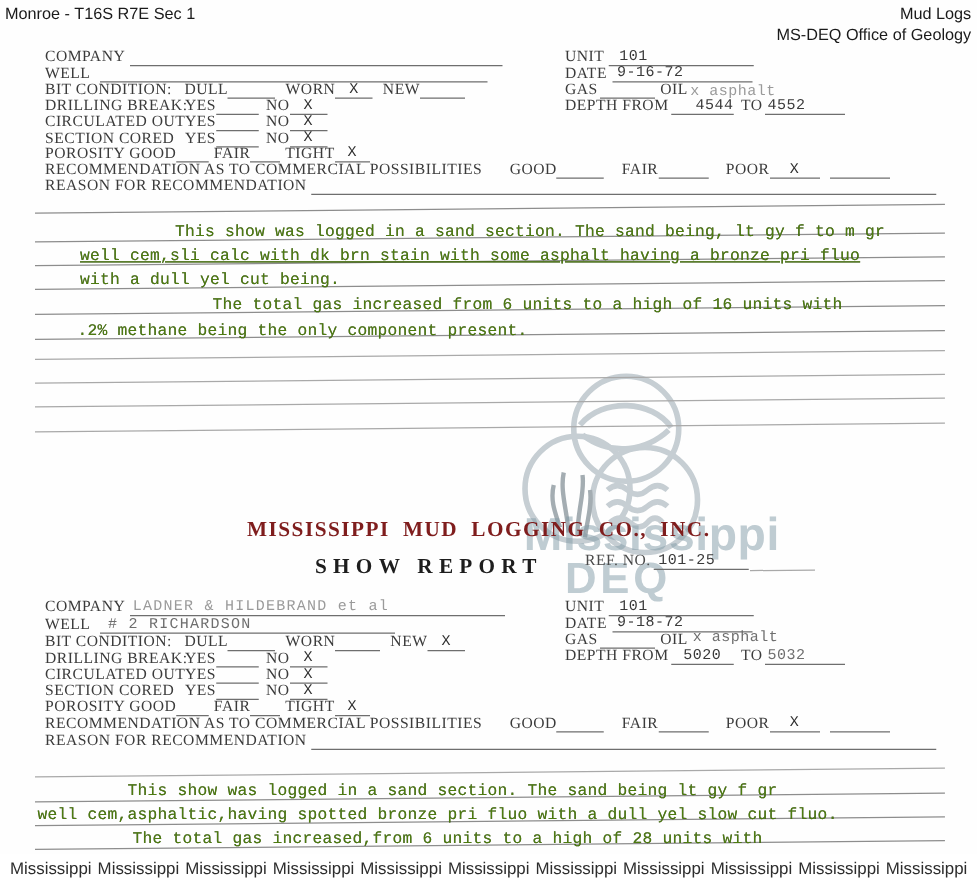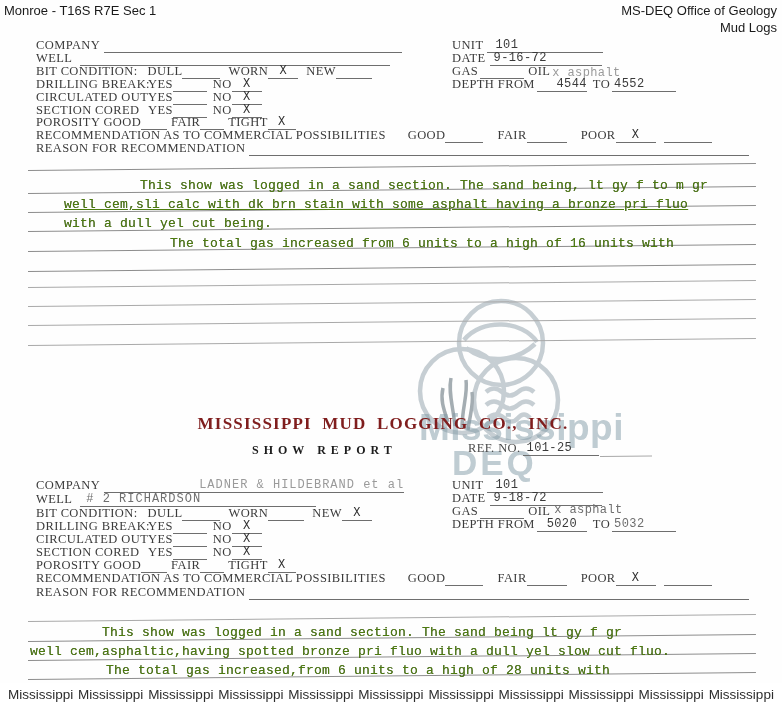--- a/index.html
+++ b/index.html
@@ -19,21 +19,21 @@
   .rule{position:absolute;height:0;border-top:1px solid #8d8d8d;transform:rotate(-0.55deg);
         transform-origin:left center;}
   .rule.lt{border-top-color:#a9a9a9;}
   .narr{position:absolute;font-family:"Liberation Mono",monospace;font-size:13px;color:#4d7c0f;
         white-space:nowrap;letter-spacing:.2px;text-shadow:0 0 .4px rgba(0,0,0,.6);}
   
   .lhTitle{position:absolute;left:183px;top:414px;width:400px;text-align:center;
            font-family:"Liberation Serif",serif;font-weight:bold;font-size:17px;
            letter-spacing:1.2px;word-spacing:5px;color:#7f1d1d;}
   .lhSub{position:absolute;left:252px;top:443px;font-family:"Liberation Serif",serif;
-         font-weight:bold;font-size:12px;letter-spacing:5px;color:#1d1d1d;}
+         font-weight:bold;font-size:17px;letter-spacing:5px;color:#1d1d1d;}
   .refrow{position:absolute;left:468px;top:441px;display:flex;align-items:flex-end;
           font-family:"Liberation Serif",serif;font-size:12.5px;color:#4a4a4a;letter-spacing:.4px;}
   
   .wm{position:absolute;color:rgba(128,153,166,.5);font-weight:bold;font-family:"Liberation Sans",sans-serif;}
   #wmWord{left:419px;top:407px;font-size:37px;letter-spacing:0.5px;}
   #wmDeq{left:452px;top:443px;font-size:35px;letter-spacing:3px;}
   
   #footerStrip{position:absolute;left:0;right:0;bottom:0;height:22px;background:#ffffff;
                display:flex;justify-content:space-between;align-items:center;padding:0 8px;
                font-size:13.5px;color:#2d2d2d;}
@@ -42,22 +42,22 @@
 </style>
 </head>
 <body>
 
 <div id="page">
 
   <div class="hdrL">
     <div>Monroe - T16S R7E Sec 1</div>
   </div>
   <div class="hdrR">
+    <div>Mud Logs</div>
     <div>MS-DEQ Office of Geology</div>
-    <div>Mud Logs</div>
   </div>
 
   <svg viewBox="0 0 230 210" style="position:absolute;left:398px;top:288px;width:230px;height:210px;">
     <g fill="none" stroke="#c6ced3" stroke-width="4.5">
       <circle cx="103" cy="55" r="42"></circle>
       <circle cx="64" cy="103" r="42"></circle>
       <circle cx="118" cy="112" r="42"></circle>
       <path d="M66 52 C84 30 124 32 139 54"></path>
       <path d="M68 60 C92 78 120 72 137 56"></path>
       <path d="M88 104 q8 -7 16 0 t16 0 t16 0"></path>
@@ -158,37 +158,38 @@
 
   <div class="rule" style="left:28px;top:170px;width:728px;"></div>
   <div class="narr z2" style="left:140px;top:178px;">This show was logged in a sand section. The sand being, lt gy f to m gr</div>
   <div class="rule" style="left:28px;top:193px;width:728px;"></div>
   <div class="narr z2" style="left:64px;top:197px;text-decoration:underline;">well cem,sli calc with dk brn stain with some asphalt  having a bronze pri fluo</div>
   <div class="rule" style="left:28px;top:212px;width:728px;"></div>
   <div class="narr z2" style="left:64px;top:216px;">with a dull yel cut being.</div>
   <div class="rule" style="left:28px;top:231px;width:728px;"></div>
   <div class="narr z2" style="left:170px;top:236px;">The total gas increased from 6 units to a high of 16 units with</div>
   <div class="rule" style="left:28px;top:251px;width:728px;"></div>
+  <div class="narr z2" style="left:62px;top:257px;">.2% methane being the only component present.</div>
   <div class="rule" style="left:28px;top:271px;width:728px;"></div>
   <div class="rule lt" style="left:28px;top:287px;width:728px;"></div>
   <div class="rule lt" style="left:28px;top:306px;width:728px;"></div>
   <div class="rule lt" style="left:28px;top:325px;width:728px;"></div>
   <div class="rule lt" style="left:28px;top:345px;width:728px;"></div>
 
   <div class="lhTitle z2">MISSISSIPPI MUD LOGGING CO., INC.</div>
   <div class="lhSub z2">SHOW REPORT</div>
   <div class="refrow z2">
     <span>REF. NO.</span>
     <span class="blank typed" style="width:72px;margin-left:2px;text-align:left;padding-left:4px;">101-25</span>
   </div>
   <div class="rule lt" style="left:600px;top:456px;width:52px;"></div>
 
   <div class="formrow z2" style="left:36px;top:478px;">
     <span>COMPANY</span>
-    <span class="blank typed faded" style="width:298px;margin-left:4px;text-align:right;padding-left:2px;letter-spacing:1px;">LADNER &amp; HILDEBRAND et al</span>
+    <span class="blank typed faded" style="width:298px;margin-left:4px;text-align:left;padding-left:2px;letter-spacing:1px;">LADNER &amp; HILDEBRAND et al</span>
   </div>
   <div class="formrow z2" style="left:36px;top:492px;">
     <span>WELL</span>
     <span class="blank typed semif" style="width:230px;margin-left:8px;text-align:left;padding-left:6px;letter-spacing:1px;"># 2 RICHARDSON</span>
   </div>
   <div class="formrow z2" style="left:36px;top:506px;">
     <span>BIT CONDITION:</span>
     <span style="margin-left:10px;">DULL</span>
     <span class="blank" style="width:38px;"></span>
     <span style="margin-left:8px;">WORN</span>

